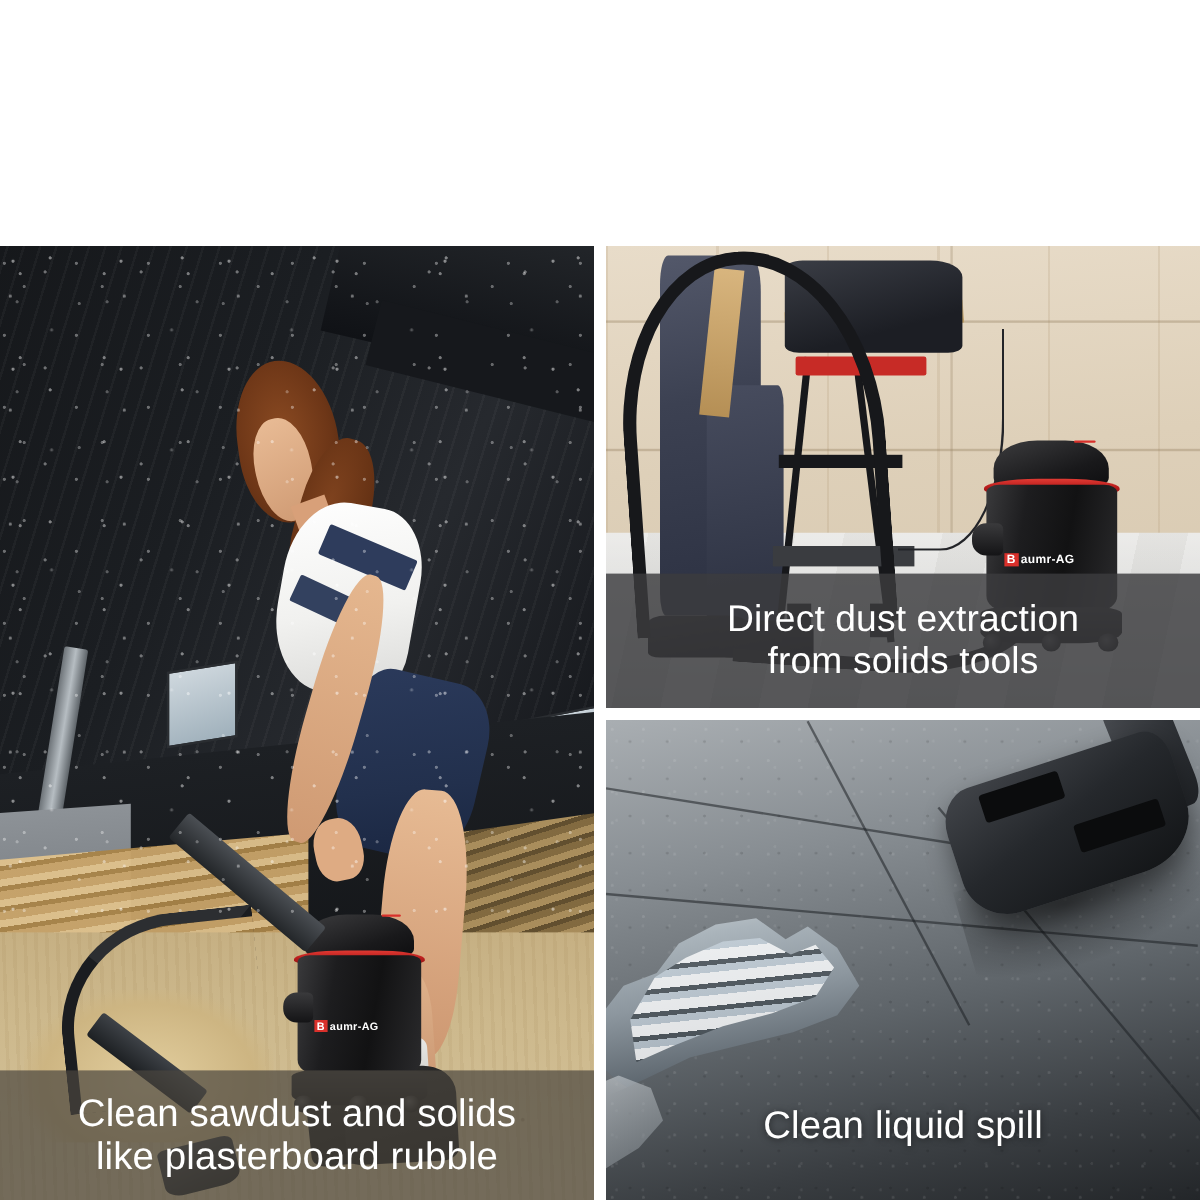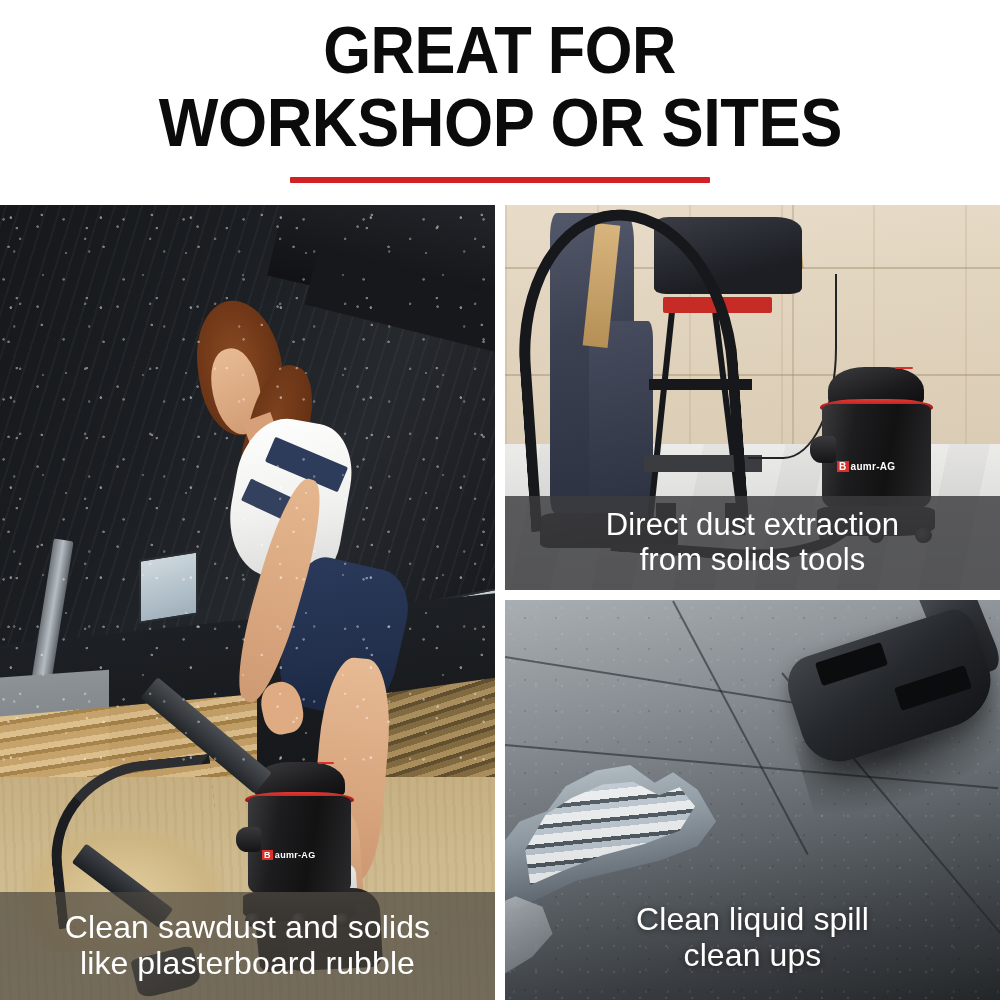--- a/index.html
+++ b/index.html
@@ -458,35 +458,30 @@
   .cap {
     position:absolute; left:0; width:100%;
     display:flex; align-items:center; justify-content:center;
     text-align:center;
     color:#ffffff;
     font-size:31px;
     line-height:1.12;
     letter-spacing:0.1px;
     padding:8px 10px;
   }
-  .cap-tr  { bottom:0; height:94px; background:rgba(60,60,62,0.82); }
+  .cap-tr  { bottom:0; height:112px; background:rgba(60,60,62,0.82); }
   .cap-bl  { bottom:0; height:108px; background:rgba(74,70,62,0.70); font-size:32px; }
   .cap-br  { bottom:10px; height:104px; background:transparent; font-size:32px;
              text-shadow:0 1px 6px rgba(0,0,0,0.55); }
 </style>
 </head>
 <body>
 
 <div class="stage">
 
-  <div class="header">
-    <div class="title-line l1">GREAT FOR</div>
-    <div class="title-line l2">WORKSHOP OR SITES</div>
-    <div class="title-rule"></div>
-  </div>
 
   <div class="panel p-left">
     <div class="scene">
 
       <div class="lf-ceiling">
         <div class="lf-ceiling-ribs"></div>
       </div>
       <div class="lf-beam b1"></div>
       <div class="lf-beam b2"></div>
 
@@ -636,18 +631,17 @@
 
       <div class="br-tube"></div>
       <div class="br-nozzle"></div>
       <div class="br-nozzle-slot"></div>
       <div class="br-nozzle-slot2"></div>
     </div>
 
     <div class="cap cap-br">
       <div>
         <div>Clean liquid spill</div>
-        <div>clean ups</div>
       </div>
     </div>
   </div>
 
 </div>
 
 </body></html>

